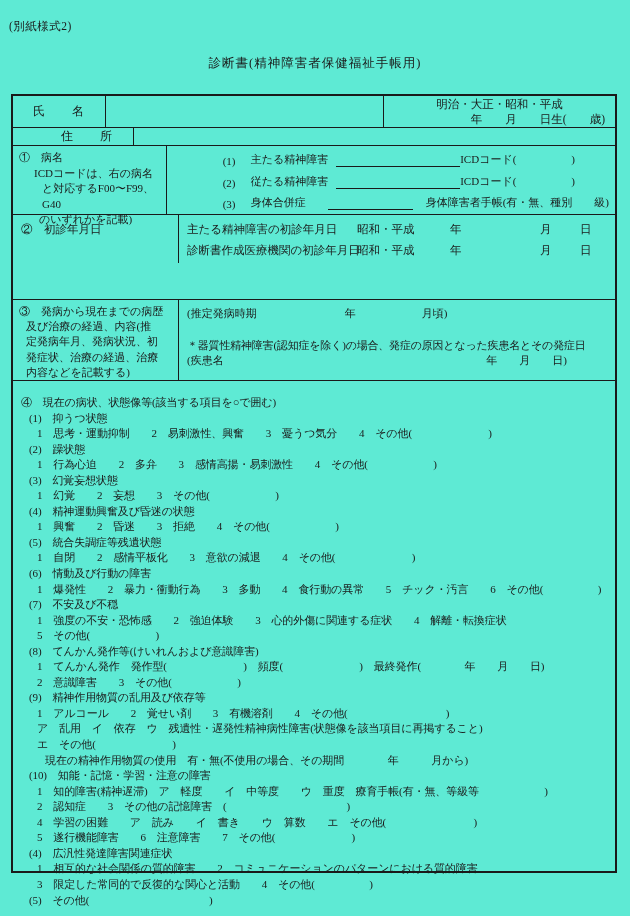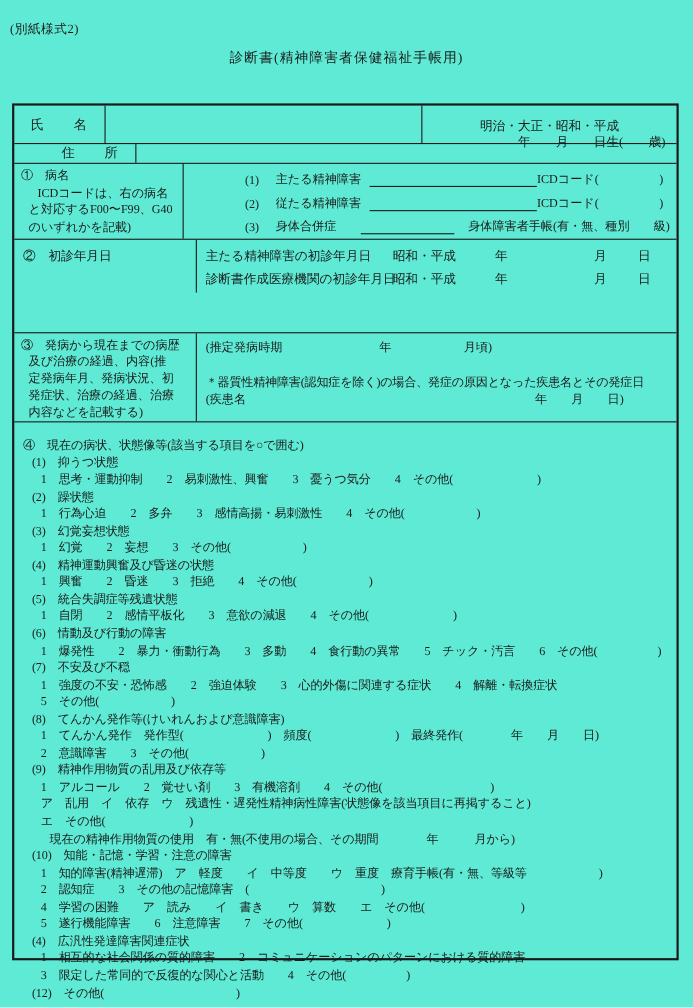--- a/index.html
+++ b/index.html
@@ -10,61 +10,61 @@
     background:#5eead4;
     color:#1a1a1a;
     font-family:"Liberation Serif","DejaVu Serif",serif;
     overflow:hidden;
   }
   .corner-note {
     position:absolute; left:9px; top:19px;
     font-size:11.5px; letter-spacing:0.5px;
   }
   .doc-title {
-    position:absolute; left:0; right:0; top:44px;
+    position:absolute; left:0; right:0; top:55px;
     text-align:center; font-size:12.5px; letter-spacing:1px;
   }
   .tbl {
     position:absolute; left:11px; top:94px;
     width:606px; height:779px;
     border:2px solid #1a1a1a;
     display:flex; flex-direction:column;
   }
   .row { display:flex; width:100%; }
   .bt { border-top:1px solid #1a1a1a; }
   .br { border-right:1px solid #1a1a1a; }
   .bl { border-left:1px solid #1a1a1a; }
 
   
   .r-name { height:34px; }
   .r-addr { height:31px;padding-left:28px; }
   .lab-cell {
-    width:83px; display:flex; align-items:center; justify-content:center;
+    width:93px; display:flex; align-items:center; justify-content:center;
     font-size:12px; letter-spacing:1px;
   }
   .val-cell { flex:1; }
-  .birth-cell { width:232px; font-size:11.5px; padding-top:12px; }
+  .birth-cell { width:232px; font-size:11.5px; padding-top:1px; }
   .birth-era { text-align:center; line-height:15px; }
   .birth-date { text-align:right; padding-right:10px; line-height:15px; }
 
   
   .r-s1 { height:69px;gap:48px; }
   .s1-label { width:166px; font-size:11px; line-height:15.5px; padding-top:4px; }
   .s1-l0 { padding-left:6px; }
   .s1-l1 { padding-left:21px; }
-  .s1-l2 { padding-left:13px; }
-  .s1-l3 { padding-left:13px; }
+  .s1-l2 { padding-left:13px;margin-left:16px; }
+  .s1-l3 { padding-left:26px; }
   .s1-content { flex:1; font-size:11px; padding:4px 6px 0 8px; display:flex; flex-direction:column; }
   .s1-item { display:flex; height:21.5px; align-items:flex-end; padding-bottom:4px; white-space:nowrap; }
   .s1-no { width:28px; }
   .s1-name { }
   .u-line { border-bottom:1px solid #1a1a1a; height:10px; }
   .u-grow { flex:1; margin-left:8px; }
   .u-fix  { width:85px; margin-left:22px; margin-right:13px; }
-  .tail-icd { margin-right:6px; }
+  .tail-icd { margin-right:34px; }
 
   
   .r-s2 { height:49px; }
   .s2-label { width:166px; font-size:11.5px; padding:7px 0 0 8px; }
   .s2-content { flex:1; font-size:11.5px; padding:7px 20px 0 8px; }
   .s2-row { display:flex; height:20.5px; white-space:nowrap; }
   .s2-c1 { width:170px; }
   .s2-c2 { width:93px; }
   .s2-c3 { width:90px; }
   .s2-c4 { width:40px; }
@@ -207,17 +207,17 @@
       <div class="s4l i2">エ　その他(　　　　　　　)</div>
       <div class="s4l i3">現在の精神作用物質の使用　有・無(不使用の場合、その期間　　　　年　　　月から)</div>
       <div class="s4l i1">(10)　知能・記憶・学習・注意の障害</div>
       <div class="s4l i2">1　知的障害(精神遅滞)　ア　軽度　　イ　中等度　　ウ　重度　療育手帳(有・無、等級等　　　　　　)</div>
       <div class="s4l i2">2　認知症　　3　その他の記憶障害　(　　　　　　　　　　　)</div>
       <div class="s4l i2">4　学習の困難　　ア　読み　　イ　書き　　ウ　算数　　エ　その他(　　　　　　　　)</div>
       <div class="s4l i2">5　遂行機能障害　　6　注意障害　　7　その他(　　　　　　　)</div>
       <div class="s4l i1">(4)　広汎性発達障害関連症状</div>
       <div class="s4l i2">1　相互的な社会関係の質的障害　　2　コミュニケーションのパターンにおける質的障害</div>
       <div class="s4l i2">3　限定した常同的で反復的な関心と活動　　4　その他(　　　　　)</div>
-      <div class="s4l i1">(12)　その他(　　　　　　　　　　　)</div>
+      <div class="s4l i1">(5)　その他(　　　　　　　　　　　)</div>
     </div>
 
   </div>
 </div>
 
 </body></html>

